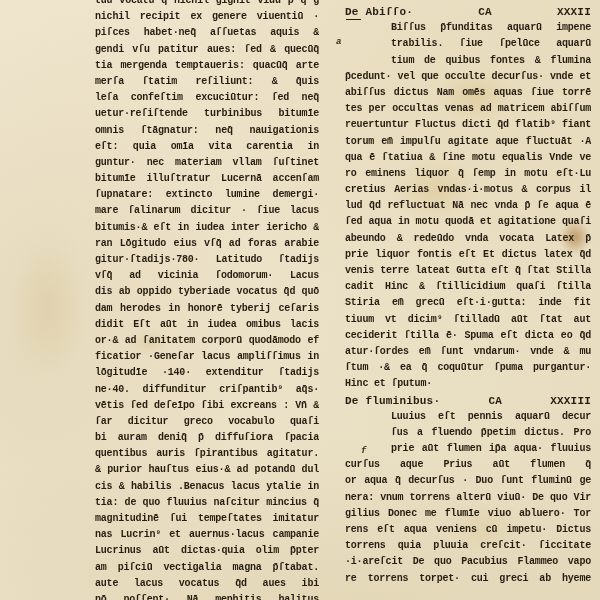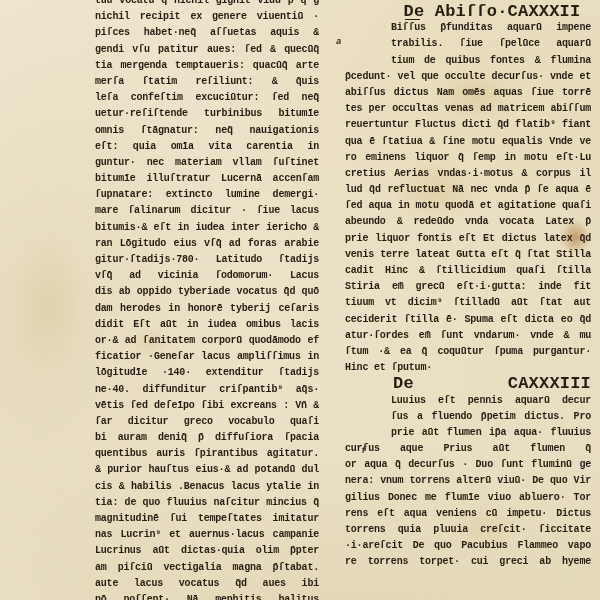--- a/index.html
+++ b/index.html
@@ -32,23 +32,23 @@
   #right-col{left:345px;top:4px;width:246px;}
 
   .line{
     line-height:16.2px;height:16.2px;overflow:hidden;
     font-size:10px;font-weight:700;letter-spacing:-0.2px;
     text-align:justify;text-align-last:justify;white-space:normal;
   }
   .line.indent{padding-left:46px;}
   .line.no-fill{text-align:center;text-align-last:left;}
   .row-heading{
-    display:flex;justify-content:center;align-items:baseline;
+    display:flex;justify-content:space-between;align-items:baseline;
     line-height:16.2px;height:16.2px;overflow:hidden;
-    font-size:17px;font-weight:700;letter-spacing:0.2px;margin-left:48px;
+    font-size:11px;font-weight:700;letter-spacing:0.2px;
   }
   .row-heading .h-title{position:relative;}
   .row-heading.underlined .h-title::after{
     content:"";position:absolute;left:1px;bottom:0px;width:15px;
     border-bottom:1.6px solid #271e12;
   }
   .guide-letter{
     position:absolute;font-size:9px;font-weight:700;font-style:italic;
     color:#3a2f1d;
   }
@@ -115,20 +115,21 @@
         <span class="h-ca">CA</span>
         <span class="h-num">XXXII</span>
       </div>
       <div class="line indent">Biſſus p̄funditas aquarū impene</div>
       <div class="line indent">trabilis. ſiue ſpelūce aquarū laten</div>
       <div class="line indent">tium de quibus fontes &amp; flumina</div>
       <div class="line">p̄cedunt· vel que occulte decurſus· vnde et</div>
       <div class="line">abiſſus dictus Nam omēs aquas ſiue torrē</div>
       <div class="line">tes per occultas venas ad matricem abiſſum</div>
       <div class="line">reuertuntur Fluctus dicti q̄d flatib⁹ fiant Vē</div>
+      <div class="line">torum em̄ impulſu agitate aque fluctuāt ·A</div>
       <div class="line">qua ē ſtatiua &amp; ſine motu equalis Vnde ve</div>
       <div class="line">ro eminens liquor q̄ ſemp in motu eſt·Lu</div>
       <div class="line">cretius Aerias vndas·i·motus &amp; corpus il</div>
       <div class="line">lud q̄d refluctuat Nā nec vnda p̄ ſe aqua ē</div>
       <div class="line">ſed aqua in motu quodā et agitatione quaſi</div>
       <div class="line">abeundo &amp; redeūdo vnda vocata Latex p̄</div>
       <div class="line">prie liquor fontis eſt Et dictus latex q̄d in</div>
       <div class="line">venis terre lateat Gutta eſt q̄ ſtat Stilla que</div>
       <div class="line">cadit Hinc &amp; ſtillicidium quaſi ſtilla cadens</div>
       <div class="line">Stiria em̄ grecū eſt·i·gutta: inde fit diminu</div>

